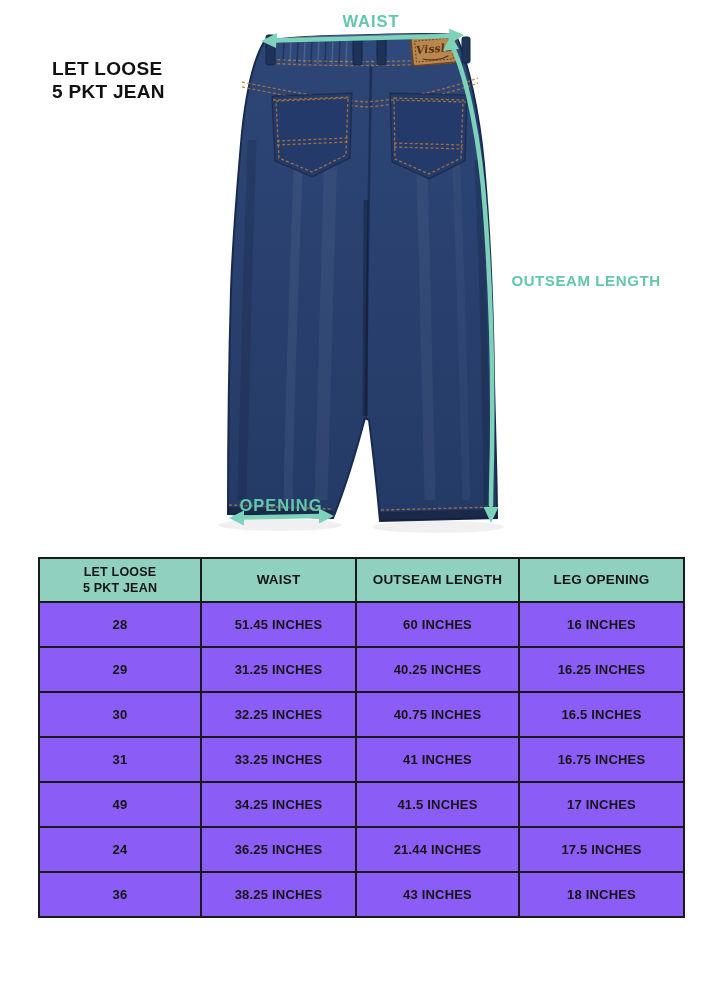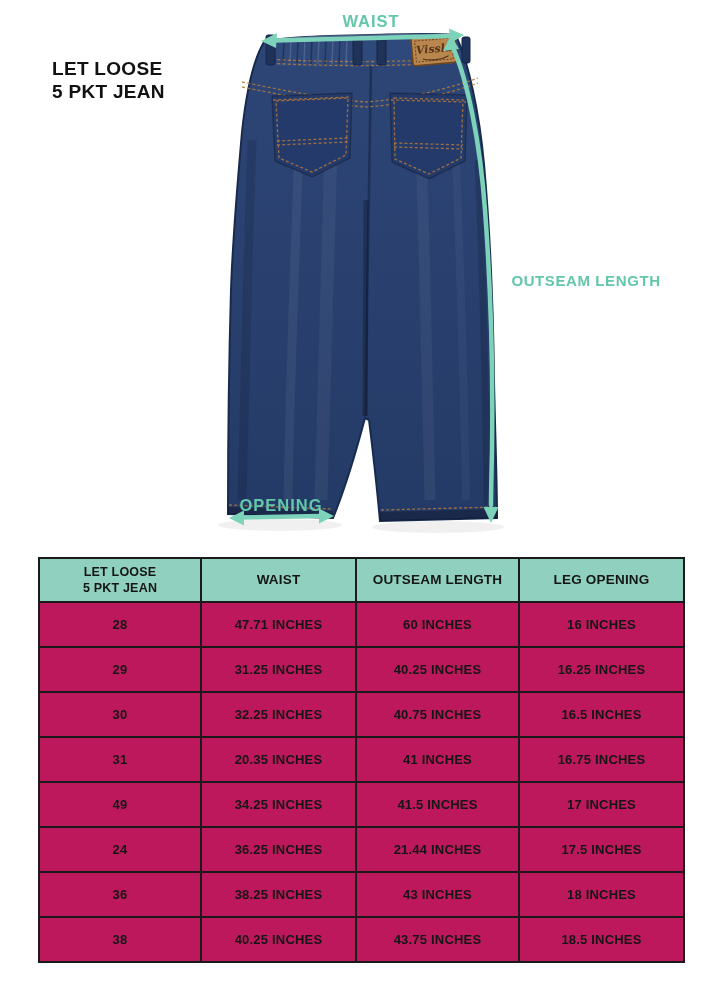--- a/index.html
+++ b/index.html
@@ -37,21 +37,21 @@
   .size-table th,.size-table td{
     border:2px solid var(--table-border);
     text-align:center;vertical-align:middle;
     color:#151515;font-weight:800;
   }
   .size-table th{
     background:var(--table-header-bg);
     height:40px;font-size:13.5px;letter-spacing:.2px;white-space:pre-line;line-height:16px;
   }
   .size-table th.first{font-size:12.5px;}
-  .size-table td{height:41px;font-size:13px;background:#be185d;letter-spacing:.2px;}
+  .size-table td{height:41px;font-size:13px;background:#8b5cf6;letter-spacing:.2px;}
 </style>
 </head>
 <body>
 
 <div class="page">
 
   <div class="product-title">
     <div>LET LOOSE</div>
     <div>5 PKT JEAN</div>
   </div>
@@ -191,39 +191,39 @@
           <th class="first">LET LOOSE
 5 PKT JEAN</th>
           <th>WAIST</th>
           <th>OUTSEAM LENGTH</th>
           <th>LEG OPENING</th>
         </tr>
       </thead>
     <tbody>
         <tr>
           <td>28</td>
-          <td>47.71 INCHES</td>
+          <td>51.45 INCHES</td>
           <td>60 INCHES</td>
           <td>16 INCHES</td>
         </tr>
         <tr>
           <td>29</td>
           <td>31.25 INCHES</td>
           <td>40.25 INCHES</td>
           <td>16.25 INCHES</td>
         </tr>
         <tr>
           <td>30</td>
           <td>32.25 INCHES</td>
           <td>40.75 INCHES</td>
           <td>16.5 INCHES</td>
         </tr>
         <tr>
           <td>31</td>
-          <td>20.35 INCHES</td>
+          <td>33.25 INCHES</td>
           <td>41 INCHES</td>
           <td>16.75 INCHES</td>
         </tr>
         <tr>
           <td>49</td>
           <td>34.25 INCHES</td>
           <td>41.5 INCHES</td>
           <td>17 INCHES</td>
         </tr>
         <tr>
@@ -231,22 +231,16 @@
           <td>36.25 INCHES</td>
           <td>21.44 INCHES</td>
           <td>17.5 INCHES</td>
         </tr>
         <tr>
           <td>36</td>
           <td>38.25 INCHES</td>
           <td>43 INCHES</td>
           <td>18 INCHES</td>
         </tr>
-        <tr>
-          <td>38</td>
-          <td>40.25 INCHES</td>
-          <td>43.75 INCHES</td>
-          <td>18.5 INCHES</td>
-        </tr>
       </tbody>
   </table>
 
 </div>
 
 </body></html>

